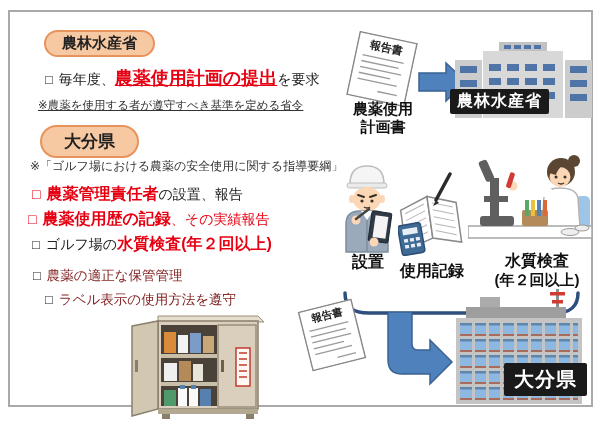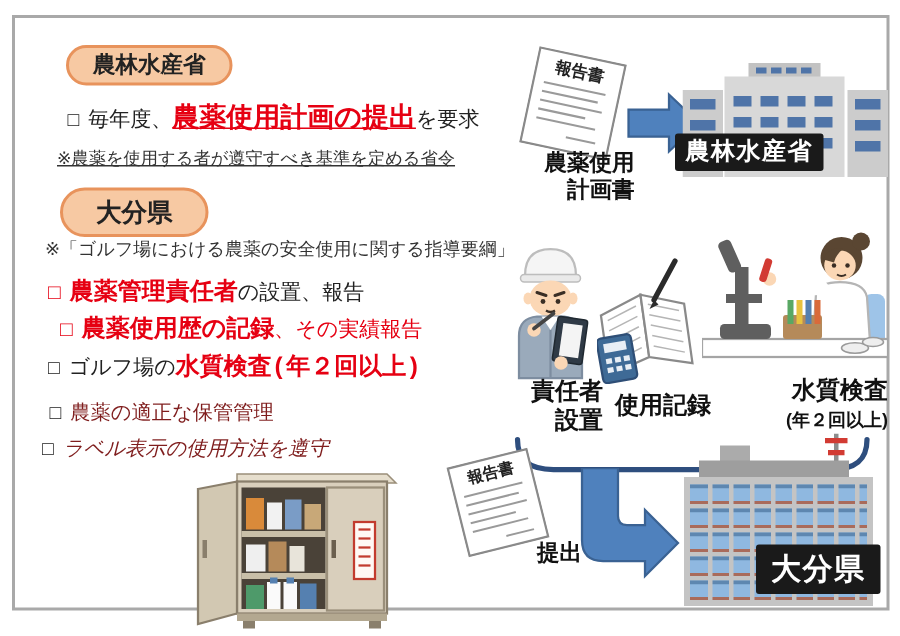--- a/index.html
+++ b/index.html
@@ -22,25 +22,25 @@
   .pill-oita{left:40px;top:125px;font-size:17px;padding:3px 22px;}
   .bullet-row{white-space:nowrap;}
   .box-black{color:#222;font-weight:700;font-size:13px;margin-right:6px;}
   .box-red{color:#e60012;font-weight:700;font-size:14px;margin-right:6px;}
   .t-black-14{color:#222;font-size:14px;}
   .t-black-13{color:#7f1d1d;font-size:13.5px;}
   .red-big{
     color:#e60012;font-weight:700;font-size:18px;
     text-decoration:underline;text-decoration-color:#e60012;margin-top:26px;
   }
-  .red-strong{color:#e60012;font-weight:700;font-size:16px;font-family:Liberation Mono, monospace;}
+  .red-strong{color:#e60012;font-weight:700;font-size:16px;}
   .red-plain{color:#e60012;font-size:14px;}
   .note{font-size:11.5px;color:#333;}
   .note-u{text-decoration:underline;}
-  .caption{font-weight:700;color:#111;text-align:right;line-height:18px;}
+  .caption{font-weight:700;color:#111;text-align:center;line-height:18px;}
   .black-label{
     background:#1a1a1a;color:#ffffff;font-weight:700;white-space:nowrap;
     padding:2px 7px;border-radius:2px;letter-spacing:1px;
   }
   svg{display:block;}
 </style>
 </head>
 <body>
 
 <div class="abs frame"></div>
@@ -118,30 +118,30 @@
 
 <div class="abs pill pill-oita">
   <span>大分県</span>
 </div>
 
 <div class="abs note" style="left:30px;top:158px;font-size:12px;">※「ゴルフ場における農薬の安全使用に関する指導要綱」</div>
 
 <div class="abs bullet-row" style="left:32px;top:184px;">
   <span class="box-red">□</span><span class="red-strong">農薬管理責任者</span><span class="t-black-14">の設置、報告</span>
 </div>
-<div class="abs bullet-row" style="left:40px;top:209px;">
+<div class="abs bullet-row" style="left:28px;top:209px;">
   <span class="box-red">□</span><span class="red-strong">農薬使用歴の記録</span><span class="red-plain">、その実績報告</span>
 </div>
 <div class="abs bullet-row" style="left:32px;top:234px;">
   <span class="box-black">□</span><span class="t-black-14">ゴルフ場の</span><span class="red-strong">水質検査(年２回以上)</span>
 </div>
 <div class="abs bullet-row" style="left:33px;top:266px;">
   <span class="box-black">□</span><span class="t-black-13">農薬の適正な保管管理</span>
 </div>
-<div class="abs bullet-row" style="left:28px;top:290px;font-style:italic;">
+<div class="abs bullet-row" style="left:45px;top:290px;">
   <span class="box-black">□</span><span class="t-black-13">ラベル表示の使用方法を遵守</span>
 </div>
 
 <div class="abs" style="left:128px;top:308px;">
   <svg width="142" height="112" viewBox="0 0 142 112">
     <polygon points="30,8 130,8 136,14 30,14" fill="#e6decd" stroke="#9a8f7a" stroke-width="1"></polygon>
     <rect x="30" y="13" width="100" height="88" fill="#d9cfbc" stroke="#8a7f6c" stroke-width="1.5"></rect>
     <polygon points="4,18 30,13 30,101 4,108" fill="#d2c8b2" stroke="#8a7f6c" stroke-width="1.5"></polygon>
     <rect x="7" y="52" width="3" height="12" fill="#8a7f6c"></rect>
     <rect x="33" y="17" width="56" height="81" fill="#4a4238"></rect>
@@ -198,21 +198,20 @@
     <g>
       <rect x="34" y="50" width="20" height="30" rx="2" transform="rotate(8 44 65)" fill="#2f3a46" stroke="#1f2830" stroke-width="1"></rect>
       <rect x="38" y="54" width="13" height="22" transform="rotate(8 44 65)" fill="#f4f4f4"></rect>
     </g>
     <circle cx="20" cy="58" r="4.5" fill="#fbd7b5"></circle>
     <line x1="20" y1="57" x2="33" y2="47" stroke="#444" stroke-width="2.5" stroke-linecap="round"></line>
     <circle cx="38" cy="80" r="4.5" fill="#fbd7b5"></circle>
   </svg>
 </div>
 <div class="abs caption" style="left:334px;top:252px;width:68px;font-size:16px;line-height:19px;">
-  <div>責任者</div>
   <div>設置</div>
 </div>
 
 <div class="abs" style="left:398px;top:172px;">
   <svg width="68" height="84" viewBox="0 0 68 84">
     <g transform="rotate(-8 34 46)">
       <polygon points="4,34 32,24 32,66 4,74" fill="#ffffff" stroke="#8a8a8a" stroke-width="1.5"></polygon>
       <polygon points="32,24 60,34 60,74 32,66" fill="#ffffff" stroke="#8a8a8a" stroke-width="1.5"></polygon>
       <g stroke="#b5b5b5" stroke-width="1">
         <line x1="8" y1="38" x2="28" y2="31"></line>
@@ -271,21 +270,21 @@
       <rect x="57" y="52" width="4" height="16" fill="#59a864"></rect>
       <rect x="63" y="52" width="4" height="16" fill="#e8c23e"></rect>
       <rect x="69" y="52" width="4" height="16" fill="#5580b0"></rect>
       <rect x="75" y="52" width="4" height="16" fill="#d96a3a"></rect>
     </g>
     <ellipse cx="102" cy="84" rx="9" ry="3.5" fill="#eeeeee" stroke="#9a9a9a" stroke-width="1"></ellipse>
     <ellipse cx="114" cy="80" rx="7" ry="3" fill="#eeeeee" stroke="#9a9a9a" stroke-width="1"></ellipse>
   </svg>
 </div>
 <div class="abs caption" style="left:482px;top:252px;width:110px;font-size:16px;">水質検査</div>
-<div class="abs caption" style="left:482px;top:271px;width:110px;font-size:12px;">(年２回以上)</div>
+<div class="abs caption" style="left:482px;top:271px;width:110px;font-size:15px;">(年２回以上)</div>
 
 <div class="abs" style="left:343px;top:291px;">
   <svg width="237" height="26" viewBox="0 0 237 26">
     <path d="M2,2 C2,16 10,22 26,22 L211,22 C227,22 235,16 235,2" fill="none" stroke="#2e4e7e" stroke-width="3.5" stroke-linecap="round"></path>
   </svg>
 </div>
 
 <div class="abs" style="left:386px;top:312px;">
   <svg width="70" height="78" viewBox="0 0 70 78">
     <path d="M2,0 L26,0 L26,32 Q26,38 32,38 L44,38 L44,28 L66,50 L44,72 L44,62 L16,62 Q2,62 2,48 Z" fill="#4f81bd" stroke="#3a6293" stroke-width="1.5"></path>
@@ -300,21 +299,20 @@
       <line x1="7" y1="22" x2="47" y2="22"></line>
         <line x1="7" y1="28" x2="43" y2="28"></line>
       <line x1="7" y1="34" x2="47" y2="34"></line>
         <line x1="7" y1="40" x2="38" y2="40"></line>
       <line x1="7" y1="46" x2="45" y2="46"></line>
         <line x1="28" y1="54" x2="47" y2="54"></line>
     </g>
   </svg>
 </div>
 <div class="abs caption" style="left:293px;top:358px;width:95px;font-size:15px;line-height:21px;">
-  <div>提出</div>
 </div>
 
 <div class="abs" style="left:456px;top:289px;">
   <svg width="132" height="115" viewBox="0 0 132 115">
     <rect x="100" y="0" width="3" height="29" fill="#8d8d8d"></rect>
     <rect x="94" y="3" width="15" height="3.5" fill="#d23b33"></rect>
     <rect x="96" y="11" width="11" height="3.5" fill="#d23b33"></rect>
     <rect x="24" y="8" width="20" height="12" fill="#ababab"></rect>
     <rect x="10" y="18" width="100" height="12" fill="#9e9e9e"></rect>
     <rect x="0" y="29" width="126" height="86" fill="#c4c4c4"></rect>

